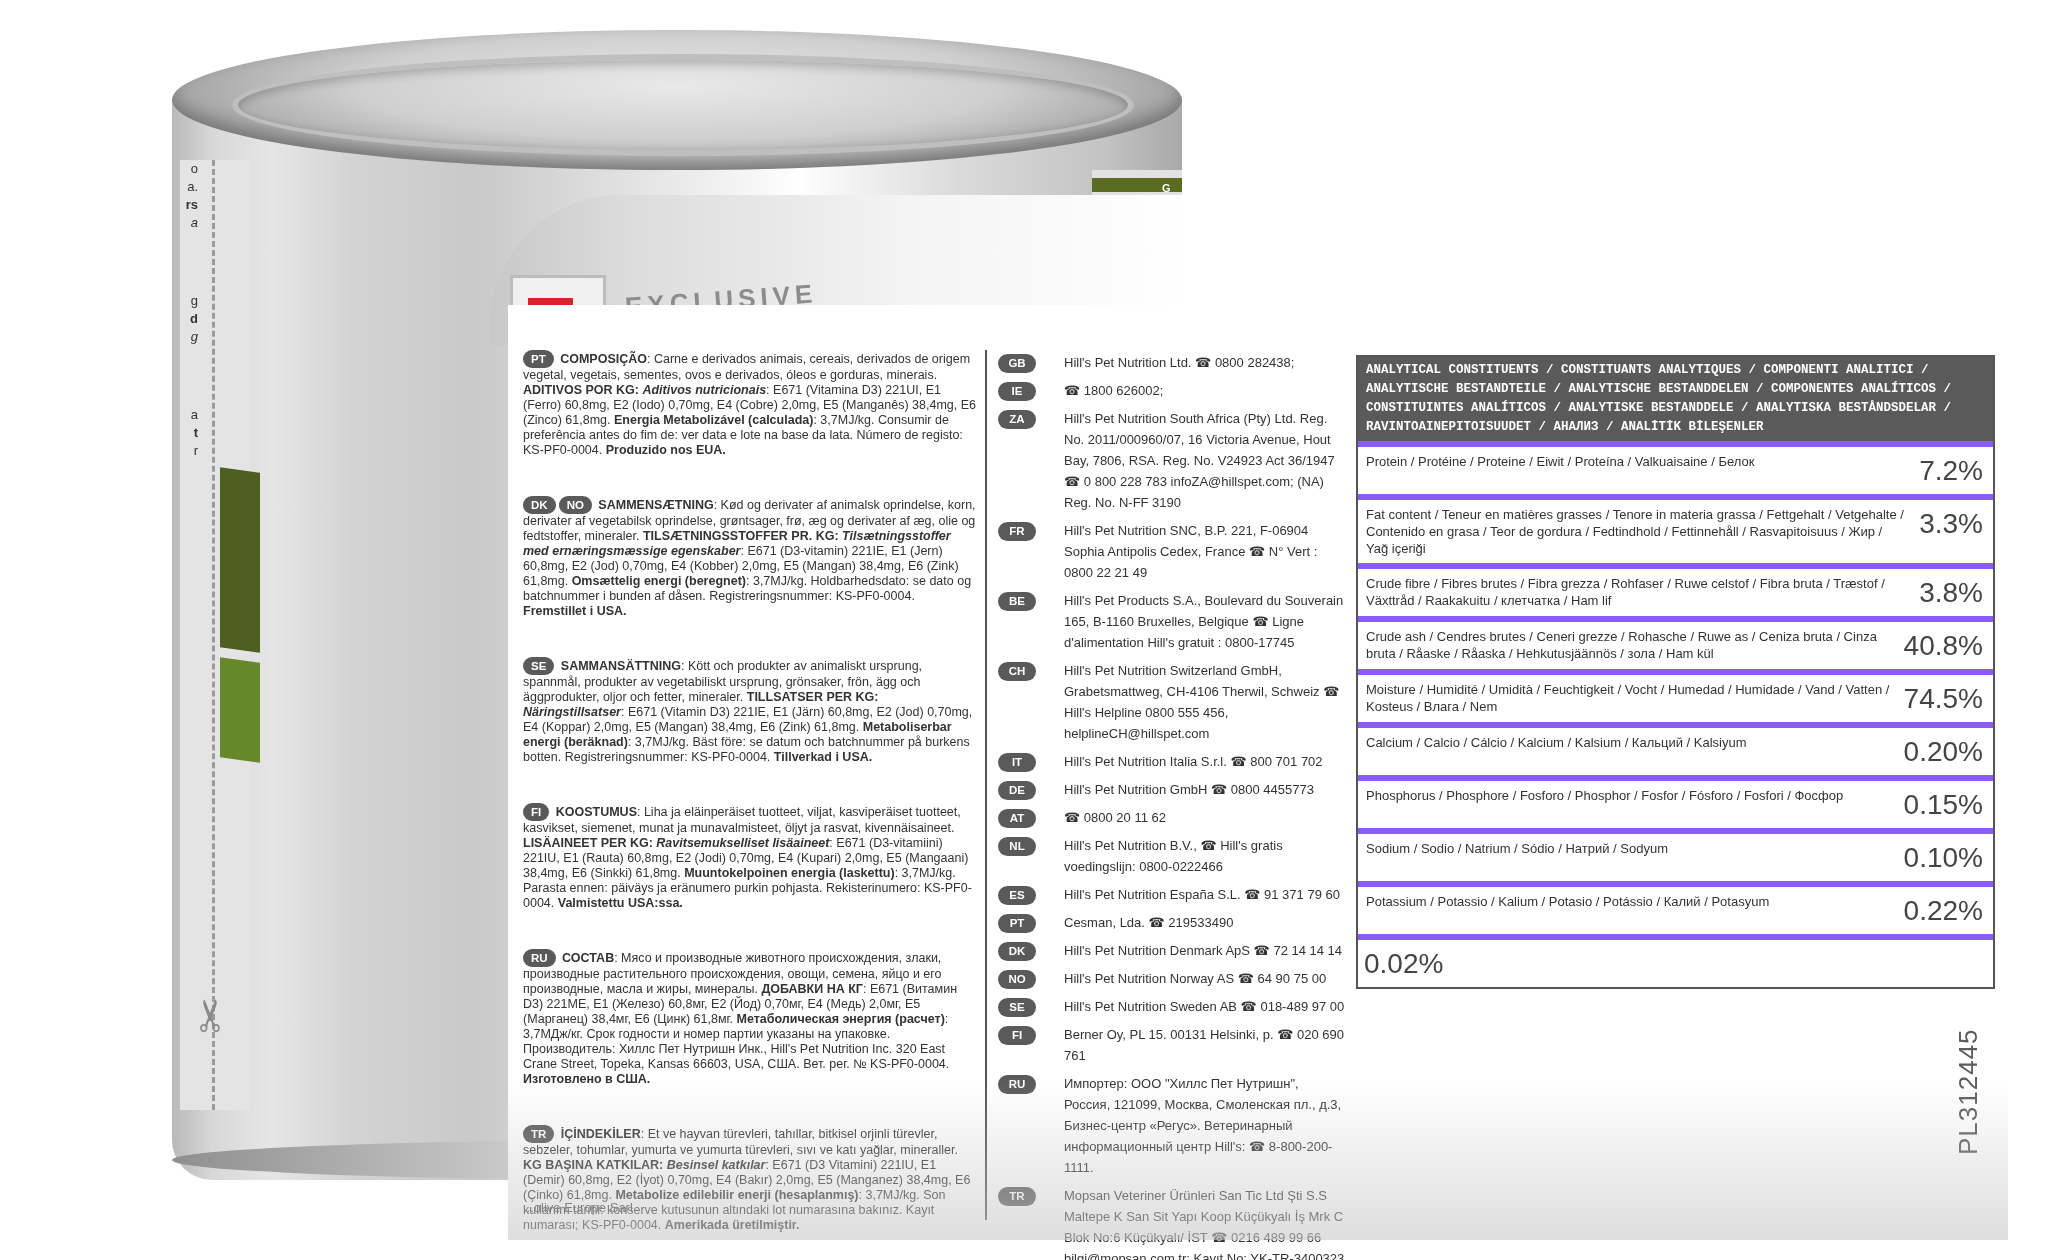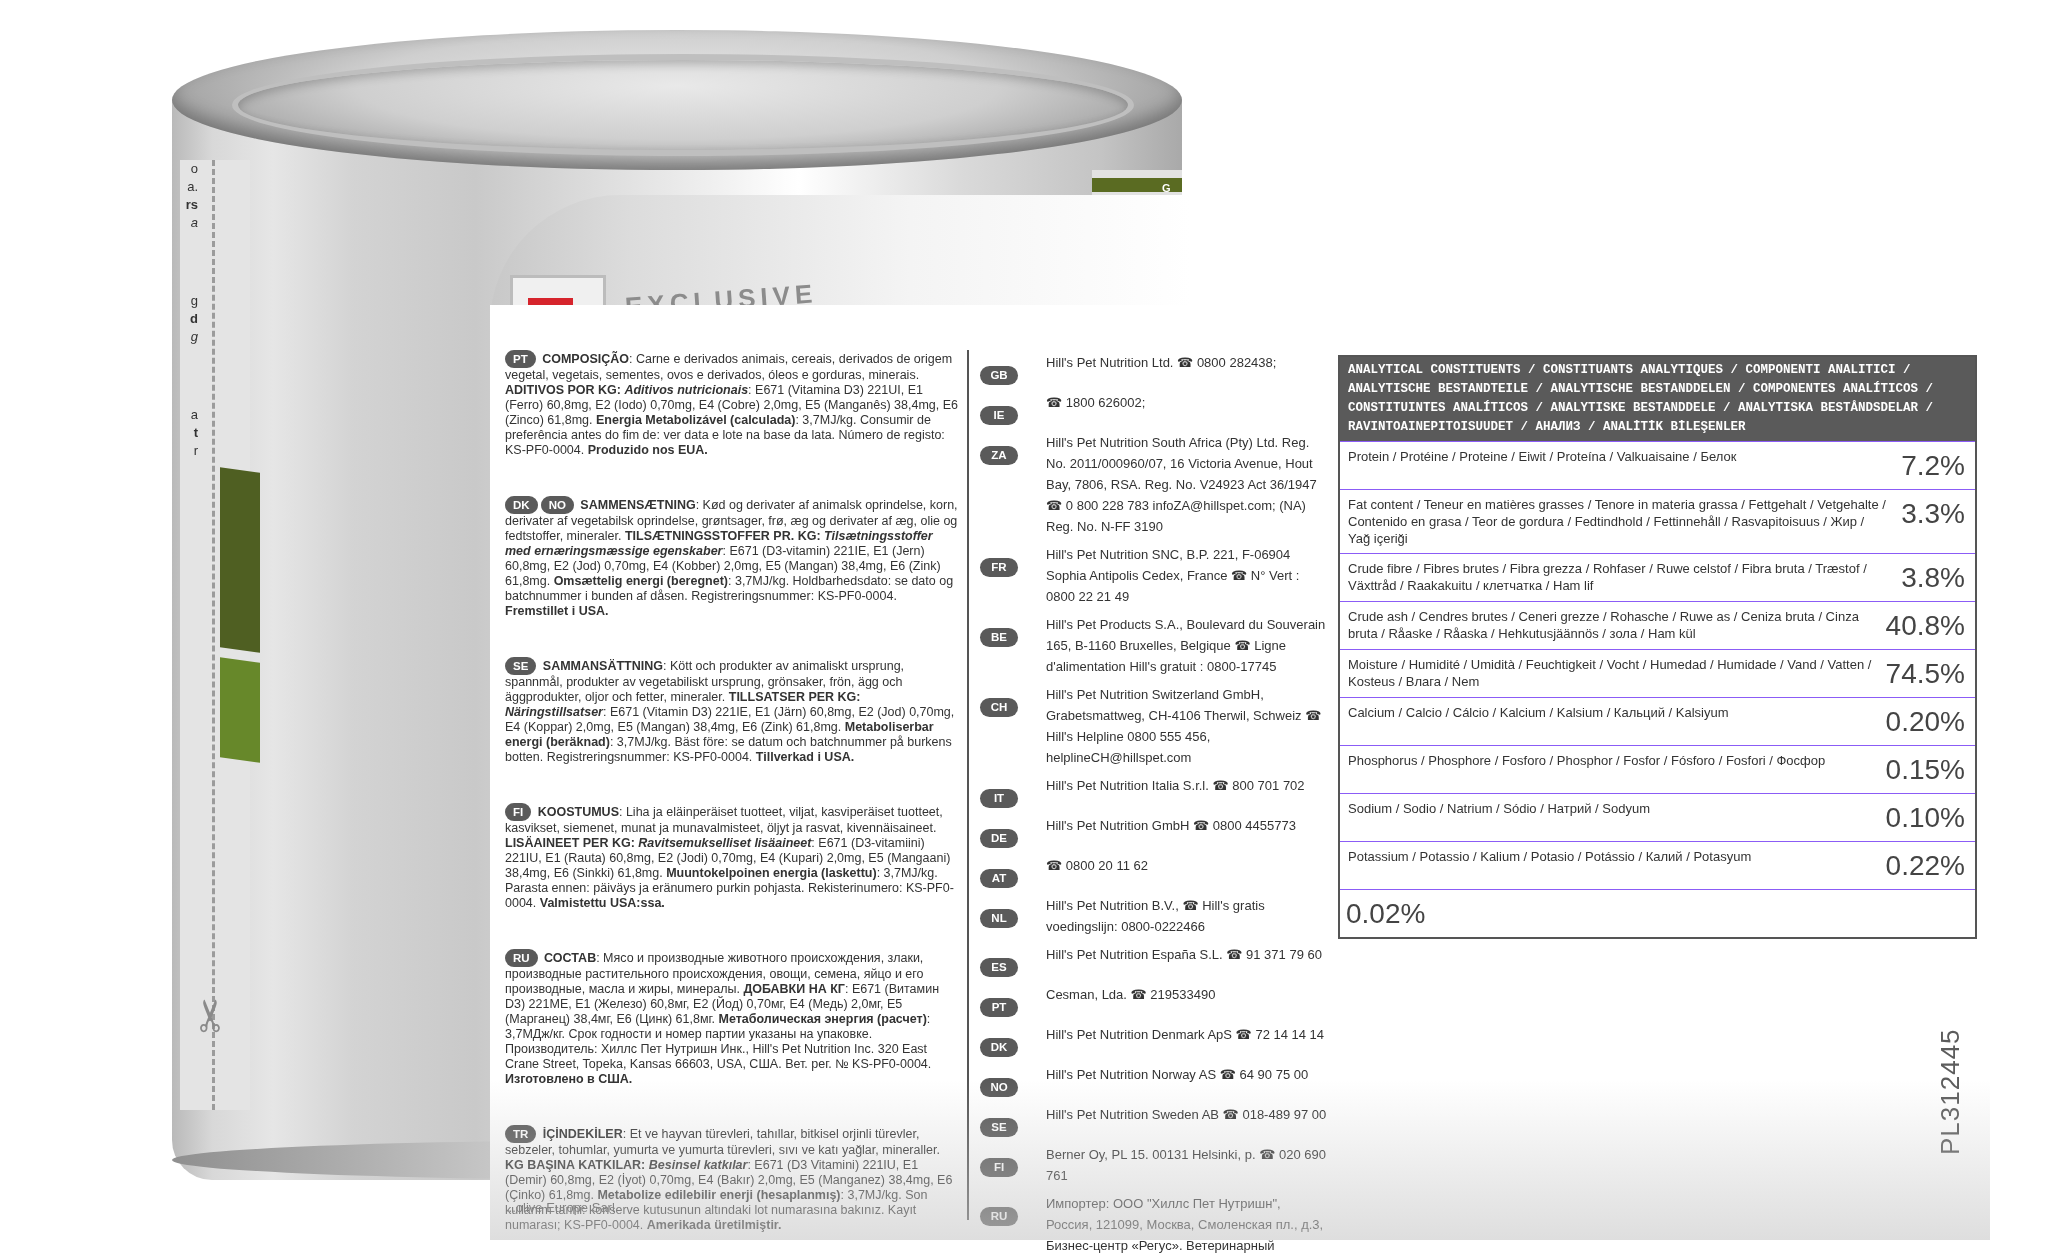--- a/index.html
+++ b/index.html
@@ -21,35 +21,35 @@
   .scissors{position:absolute;left:12px;top:830px;font-size:44px;color:#8a8a8a;transform:rotate(-90deg);}
   .side-tab{position:absolute;left:920px;top:140px;width:90px;height:150px;background:#e2e2e2;overflow:hidden;}
   .side-tab .bar{background:#5a6b22;height:14px;margin-top:8px;width:100%;}
   .side-tab .t{font-size:13px;color:#333;line-height:14px;padding-left:4px;white-space:nowrap;}
   .curl{position:absolute;left:490px;top:195px;width:700px;height:150px;border-top-left-radius:130px;
     background:linear-gradient(90deg,#c8c8c8 0%,#dcdcdc 20%,#f4f4f4 60%,#ffffff 100%);overflow:hidden;}
   .logo{position:absolute;left:20px;top:80px;width:90px;height:70px;border:3px solid #bcbcbc;background:#f0f0f0;}
   .logo .red{position:absolute;left:15px;top:20px;width:45px;height:40px;background:#d6242c;}
   .logo .blue{position:absolute;left:40px;top:45px;width:40px;height:20px;border-radius:50% 50% 0 0;background:#2a4b9a;}
   .exclusive{position:absolute;left:135px;top:90px;font-size:26px;letter-spacing:5px;font-weight:bold;color:#8c8c8c;transform:rotate(-4deg);}
-  .label{position:absolute;left:490px;top:305px;width:1500px;height:935px;background:#ffffff;}
+  .label{position:absolute;left:508px;top:305px;width:1500px;height:935px;background:#ffffff;}
   .label-fade{position:absolute;left:0;bottom:0;width:100%;height:160px;background:linear-gradient(180deg,rgba(255,255,255,0) 0%,rgba(200,200,200,.6) 100%);pointer-events:none;}
   .left-col{position:absolute;left:15px;top:45px;width:455px;font-family:"Liberation Sans",sans-serif;font-size:12.5px;line-height:15px;color:#333;}
   .comp{margin-bottom:38px;position:relative;}
   .badge{display:inline-block;background:#5a5a5a;color:#fff;font-size:11.5px;font-weight:bold;border-radius:11px;padding:1px 8px;margin-right:3px;line-height:16px;}
   .comp .lead{font-weight:bold;}
   .comp .it{font-weight:bold;font-style:italic;}
   .col-div{position:absolute;left:477px;top:45px;width:2px;height:870px;background:#555;}
   .mid-col{position:absolute;left:490px;top:47px;width:350px;font-size:13px;line-height:21px;color:#333;}
   .contact{display:flex;margin-bottom:7px;}
-  .contact .badge{flex:0 0 auto;width:22px;text-align:center;margin-right:8px;height:17px;align-self:flex-start;margin-top:14px;}
+  .contact .badge{flex:0 0 auto;width:22px;text-align:center;margin-right:8px;height:17px;align-self:flex-start;margin-top:2px;}
   .contact .txt{flex:1;margin-left:20px;}
   .table{position:absolute;left:848px;top:50px;width:635px;border:2px solid #555;}
   .thead{background:#5a5a5a;color:#fff;font-size:12.5px;font-weight:bold;line-height:19px;padding:4px 8px;font-family:Liberation Mono, monospace;}
-  .trow{display:flex;border-top:1px solid #8b5cf6;min-height:47px;align-items:flex-start;}
+  .trow{display:flex;border-top:6px solid #8b5cf6;min-height:47px;align-items:flex-start;}
   .trow .n{flex:1;font-size:13px;line-height:17px;color:#333;padding:6px 8px;}
   .trow .v{flex:0 0 auto;font-size:28px;color:#444;padding:6px 10px 0 6px;line-height:36px;}
   .plcode{position:absolute;left:1445px;top:850px;font-size:26px;color:#5c5c5c;transform:rotate(-90deg);transform-origin:left top;letter-spacing:1px;}
   .footer{position:absolute;left:15px;top:895px;font-size:13px;color:#444;}
 </style>
 </head>
 <body>
 
 <div class="can">
   <div class="can-body"></div>

